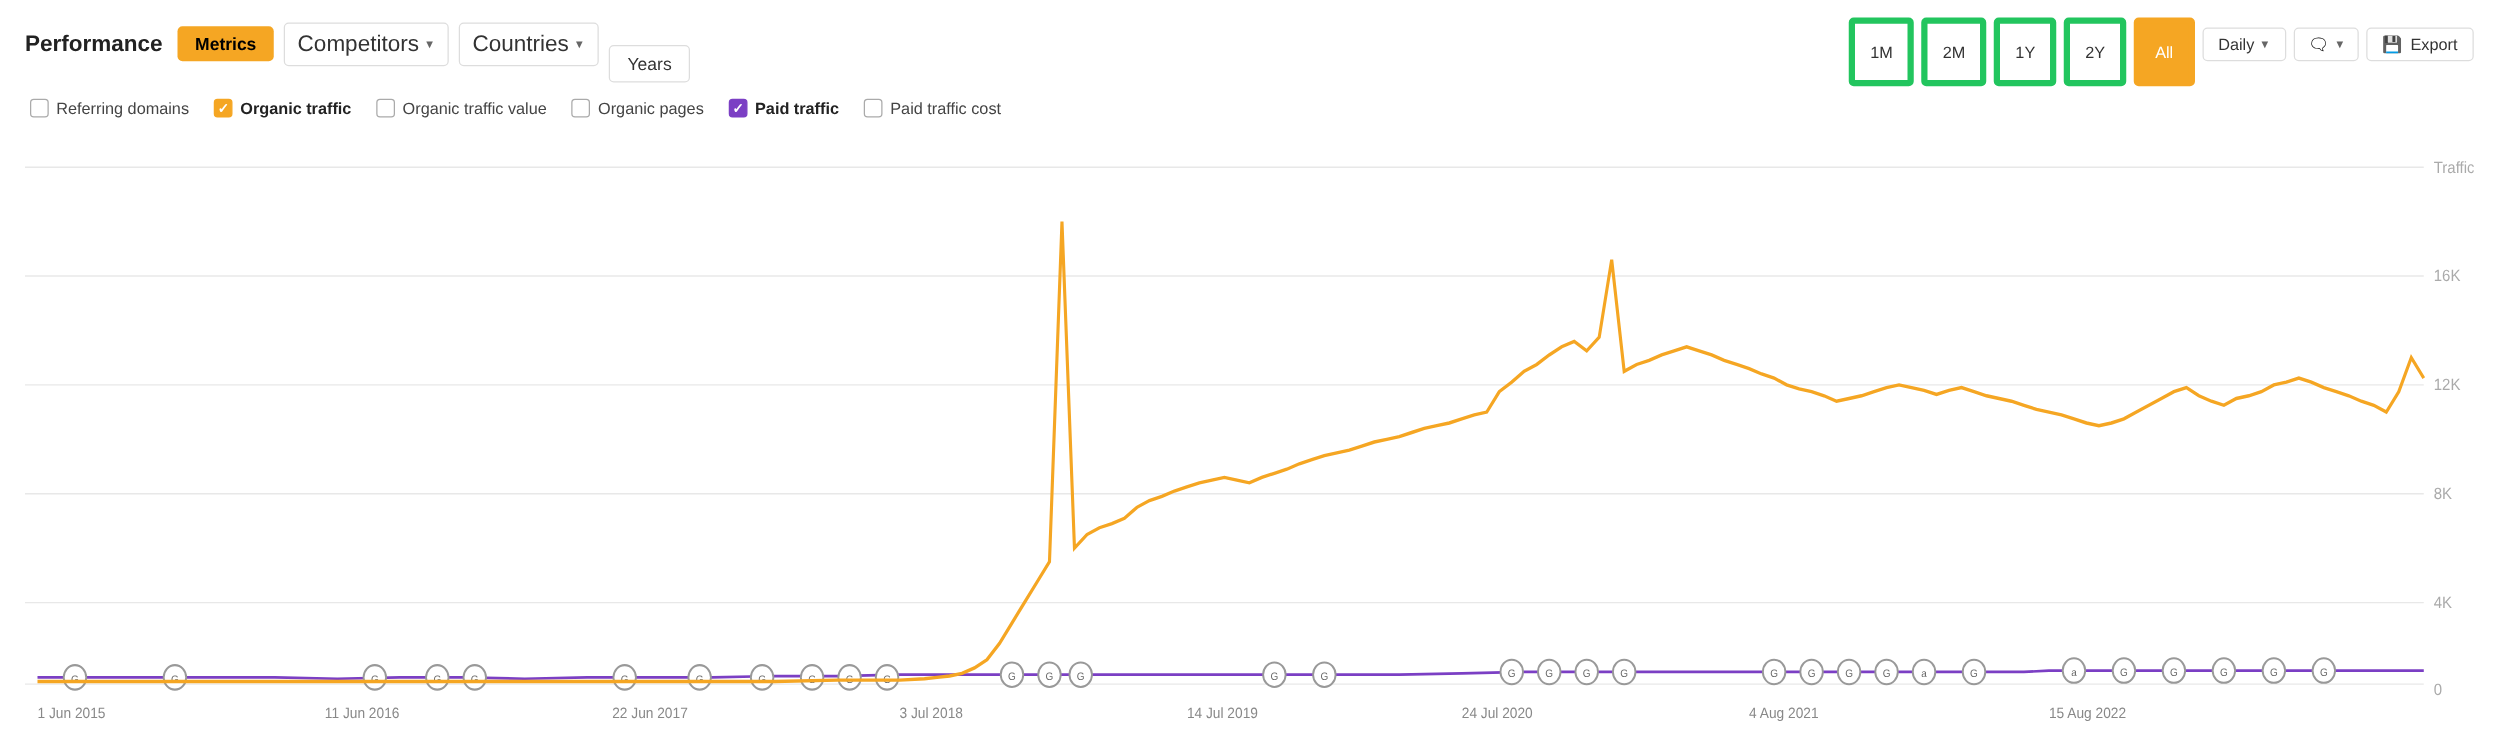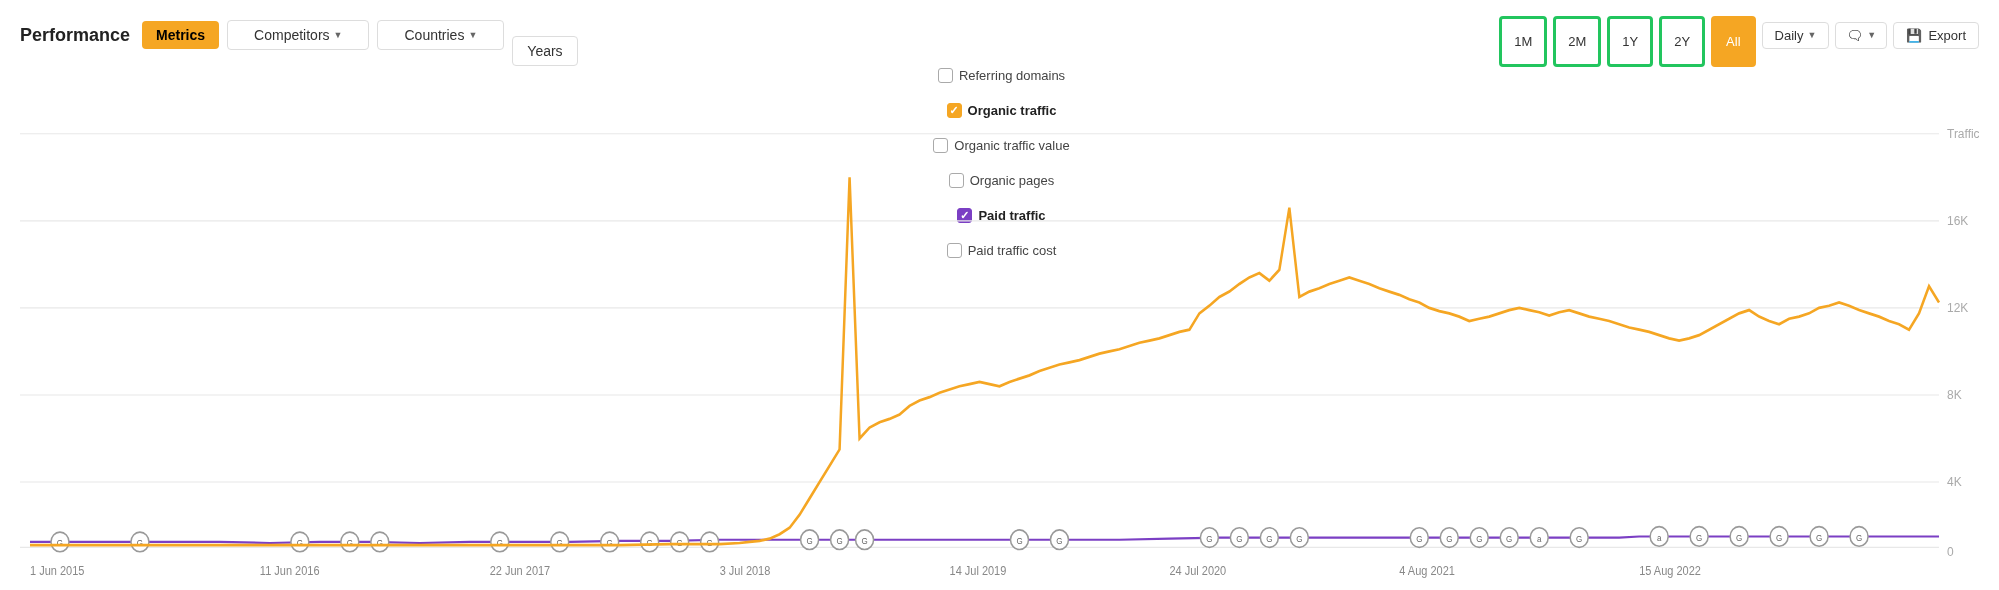--- a/index.html
+++ b/index.html
@@ -51,22 +51,22 @@
       font-size: 14px;
       font-weight: 600;
       cursor: pointer;
     }
 
     .btn-dropdown {
       background: #fff;
       color: #333;
       border: 1px solid #ddd;
       border-radius: 4px;
-      padding: 6px 26px;
-      font-size: 14px;
+      padding: 6px 10px;
+      font-size: 18px;
       cursor: pointer;
       display: flex;
       align-items: center;
       gap: 4px;
       text-align: right;
     }
 
     .btn-dropdown::after {
       content: '▼';
       font-size: 9px;
@@ -86,21 +86,21 @@
 
     .toolbar-right {
       display: flex;
       align-items: center;
       gap: 6px;
     }
 
     .time-btn {
       background: #fff;
       color: #333;
-      border: 3px solid #22c55e;
+      border: 5px solid #22c55e;
       border-radius: 4px;
       padding: 15px 12px;
       font-size: 13px;
       cursor: pointer;
       margin-top: 12px;
     }
 
     .time-btn.active {
       background: #f5a623;
       color: #fff;
@@ -158,21 +158,20 @@
     }
 
     
     .legend-row {
       display: flex;
       align-items: center;
       gap: 20px;
       height: 36px;
       margin-bottom: 4px;
       padding-left: 4px;
-      flex-direction: column;
     }
 
     .legend-item {
       display: flex;
       align-items: center;
       gap: 6px;
       font-size: 13px;
       cursor: pointer;
     }
 

